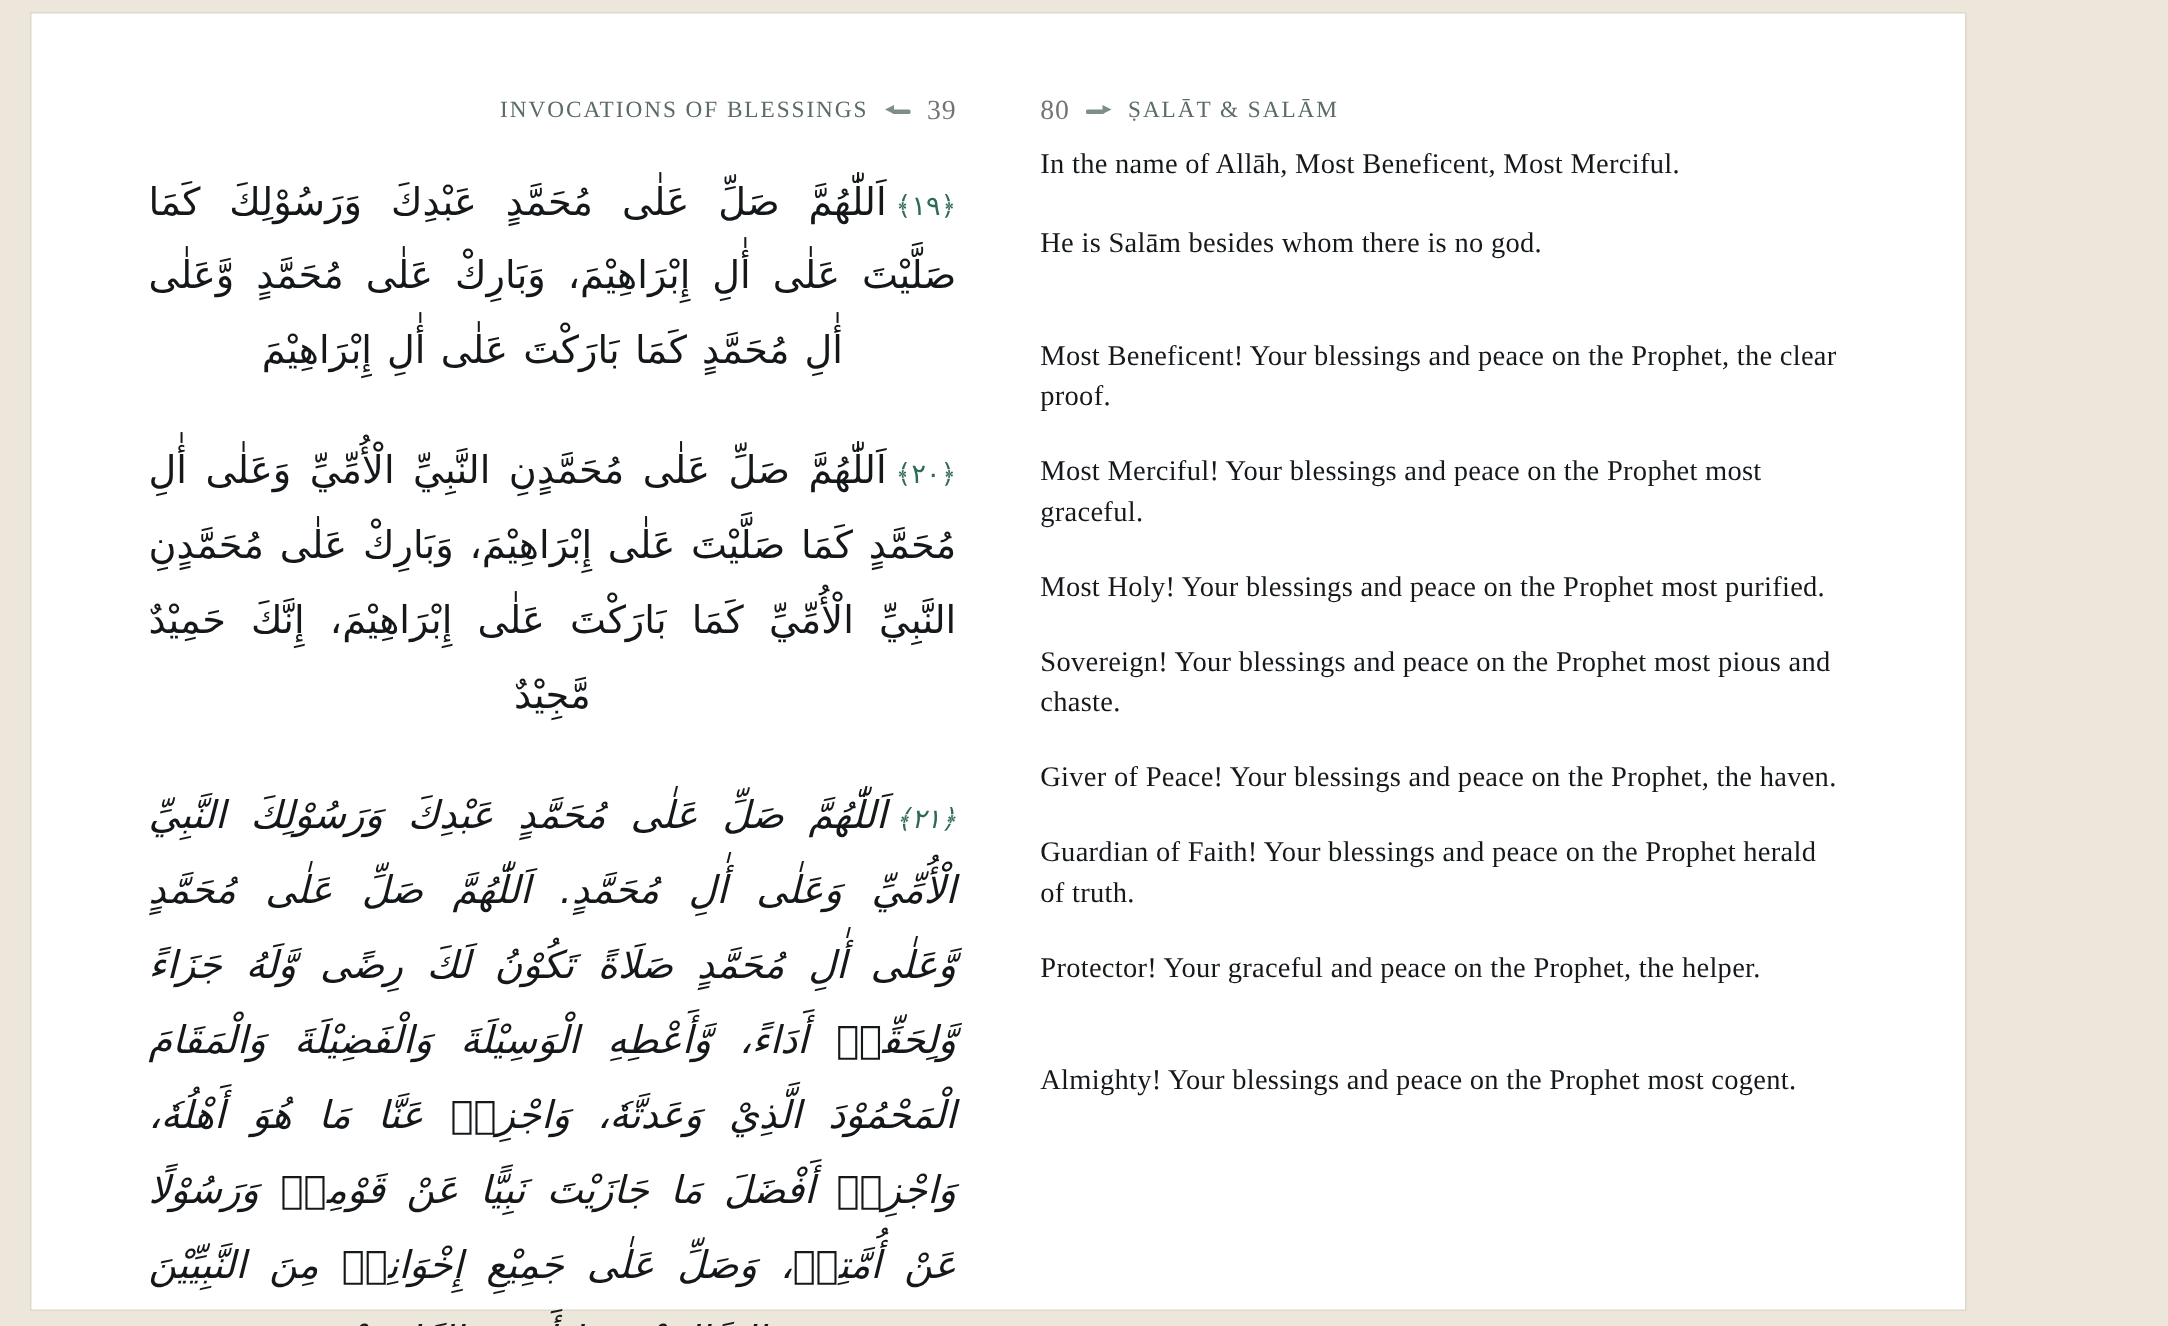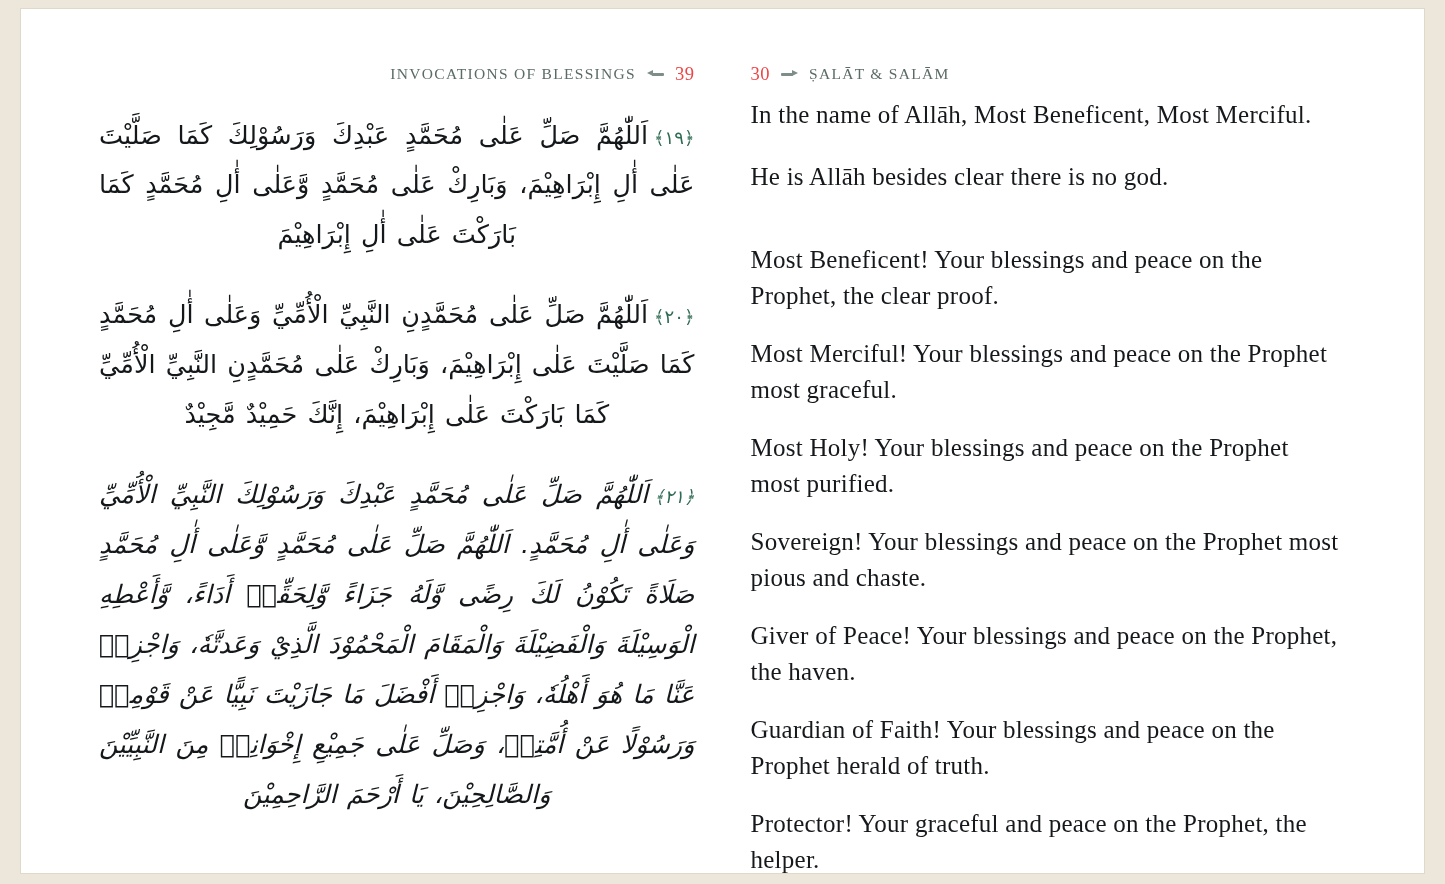--- a/index.html
+++ b/index.html
@@ -12,21 +12,21 @@
     height: 884px;
     background: #ece7da;
     font-family: "Liberation Serif", serif;
     overflow: hidden;
   }
 
   .page-sheet {
     position: absolute;
     left: 21px;
     top: 9px;
-    width: 1403px;
+    width: 1289px;
     height: 864px;
     background: #ffffff;
     box-shadow: 0 0 0 1px rgba(200,192,172,0.35);
   }
 
   .spread {
     position: absolute;
     inset: 0;
     display: flex;
     flex-direction: row;
@@ -54,21 +54,21 @@
   }
   .runhead-left  { justify-content: flex-end; }
   .runhead-right { justify-content: flex-start; }
 
   .runhead-title { text-transform: uppercase; }
 
   .runhead-folio {
     font-variant: normal;
     font-size: 18.5px;
     letter-spacing: 0.5px;
-    color: #ef4444;
+    color: #737373;
   }
 
   .leaf-orn {
     display: inline-block;
     width: 17px;
     height: 8px;
     margin: 0 11px;
     position: relative;
     flex: 0 0 auto;
   }
@@ -124,21 +124,21 @@
     padding-left: 6px;
   }
 
   
   .english-body {
     margin-top: 12px;
     color: #16191c;
     font-family: "Liberation Serif", serif;
   }
   .eng-para {
-    font-size: 25px;
+    font-size: 19px;
     line-height: 1.42;
     margin: 0 0 23px 0;
     letter-spacing: 0.01em;
   }
   .eng-para.gap-before { margin-top: 26px; }
   .eng-para.gap-large { margin-top: 48px; }
   .eng-para:last-child { margin-bottom: 0; }
 </style>
 </head>
 <body>
@@ -161,30 +161,30 @@
         <p class="invocation"><span class="inv-marker">﴿٢٠﴾</span><span>اَللّٰهُمَّ صَلِّ عَلٰى مُحَمَّدٍنِ النَّبِيِّ الْأُمِّيِّ وَعَلٰى أٰلِ مُحَمَّدٍ كَمَا صَلَّيْتَ عَلٰى إِبْرَاهِيْمَ، وَبَارِكْ عَلٰى مُحَمَّدٍنِ النَّبِيِّ الْأُمِّيِّ كَمَا بَارَكْتَ عَلٰى إِبْرَاهِيْمَ، إِنَّكَ حَمِيْدٌ مَّجِيْدٌ</span></p>
 
         <p class="invocation"><span class="inv-marker">﴿٢١﴾</span><span>اَللّٰهُمَّ صَلِّ عَلٰى مُحَمَّدٍ عَبْدِكَ وَرَسُوْلِكَ النَّبِيِّ الْأُمِّيِّ وَعَلٰى أٰلِ مُحَمَّدٍ. اَللّٰهُمَّ صَلِّ عَلٰى مُحَمَّدٍ وَّعَلٰى أٰلِ مُحَمَّدٍ صَلَاةً تَكُوْنُ لَكَ رِضًى وَّلَهُ جَزَاءً وَّلِحَقِّهٖ أَدَاءً، وَّأَعْطِهِ الْوَسِيْلَةَ وَالْفَضِيْلَةَ وَالْمَقَامَ الْمَحْمُوْدَ الَّذِيْ وَعَدتَّهٗ، وَاجْزِهٖ عَنَّا مَا هُوَ أَهْلُهٗ، وَاجْزِهٖ أَفْضَلَ مَا جَازَيْتَ نَبِيًّا عَنْ قَوْمِهٖ وَرَسُوْلًا عَنْ أُمَّتِهٖ، وَصَلِّ عَلٰى جَمِيْعِ إِخْوَانِهٖ مِنَ النَّبِيِّيْنَ وَالصَّالِحِيْنَ، يَا أَرْحَمَ الرَّاحِمِيْنَ</span></p>
 
       </div>
     </div>
 
     <div class="page page-right">
 
       <div class="runhead runhead-right">
-        <span class="runhead-folio">30</span>
+        <span class="runhead-folio">80</span>
         <span class="leaf-orn"></span>
         <span class="runhead-title">Ṣalāt &amp; Salām</span>
       </div>
 
       <div class="english-body">
 
         <p class="eng-para">In the name of Allāh, Most Beneficent, Most Merciful.</p>
 
-        <p class="eng-para gap-before">He is Allāh besides clear there is no god.</p>
+        <p class="eng-para gap-before">He is Salām besides whom there is no god.</p>
 
         <p class="eng-para gap-large">Most Beneficent! Your blessings and peace on the Prophet, the clear proof.</p>
 
         <p class="eng-para">Most Merciful! Your blessings and peace on the Prophet most graceful.</p>
 
         <p class="eng-para">Most Holy! Your blessings and peace on the Prophet most purified.</p>
 
         <p class="eng-para">Sovereign! Your blessings and peace on the Prophet most pious and chaste.</p>
 
         <p class="eng-para">Giver of Peace! Your blessings and peace on the Prophet, the haven.</p>

